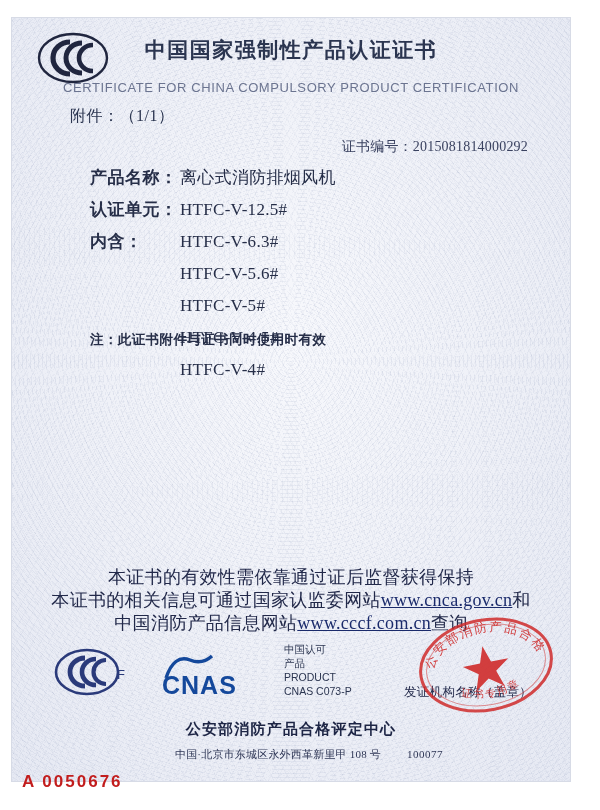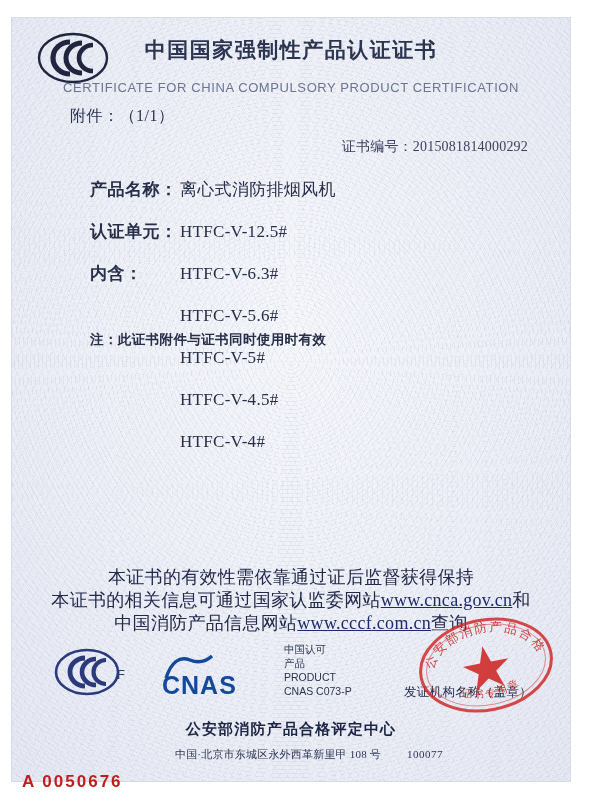--- a/index.html
+++ b/index.html
@@ -130,21 +130,20 @@
   }
   .field-label {
     width: 90px;
     flex: 0 0 90px;
     letter-spacing: 0.5px;
     font-weight: bold;
   }
   .field-value {
     flex: 1;
     letter-spacing: 0.3px;
-    margin-top: 12px;
   }
   .field-row.sub .field-label { visibility: hidden; }
 
   .note {
     position: absolute;
     left: 78px;
     top: 313px;
     font-size: 13.5px;
     color: #262e48;
     letter-spacing: 0.4px;

